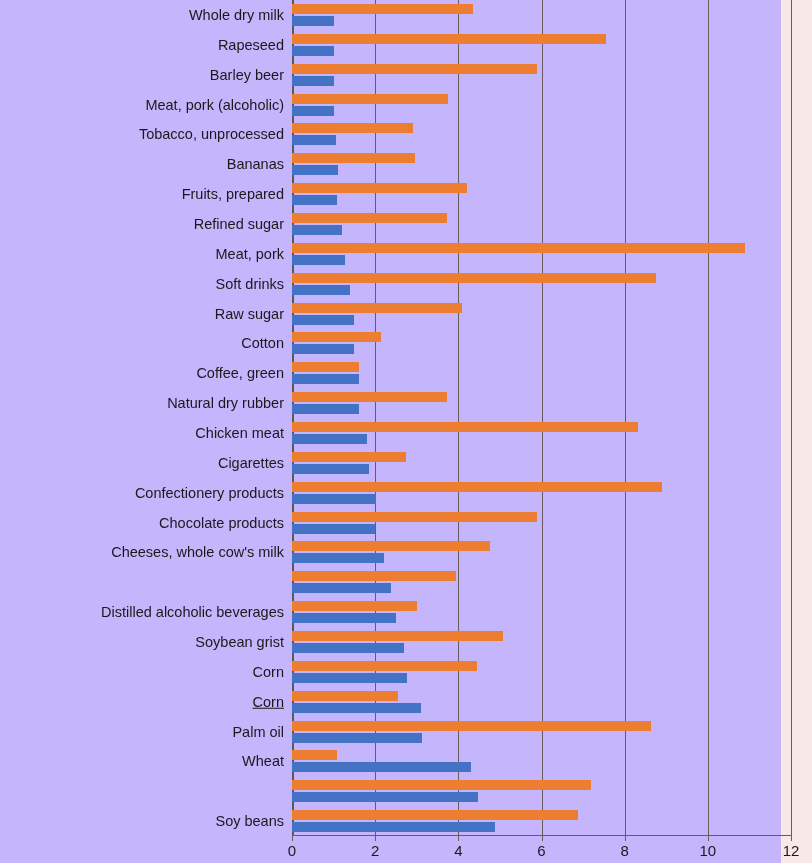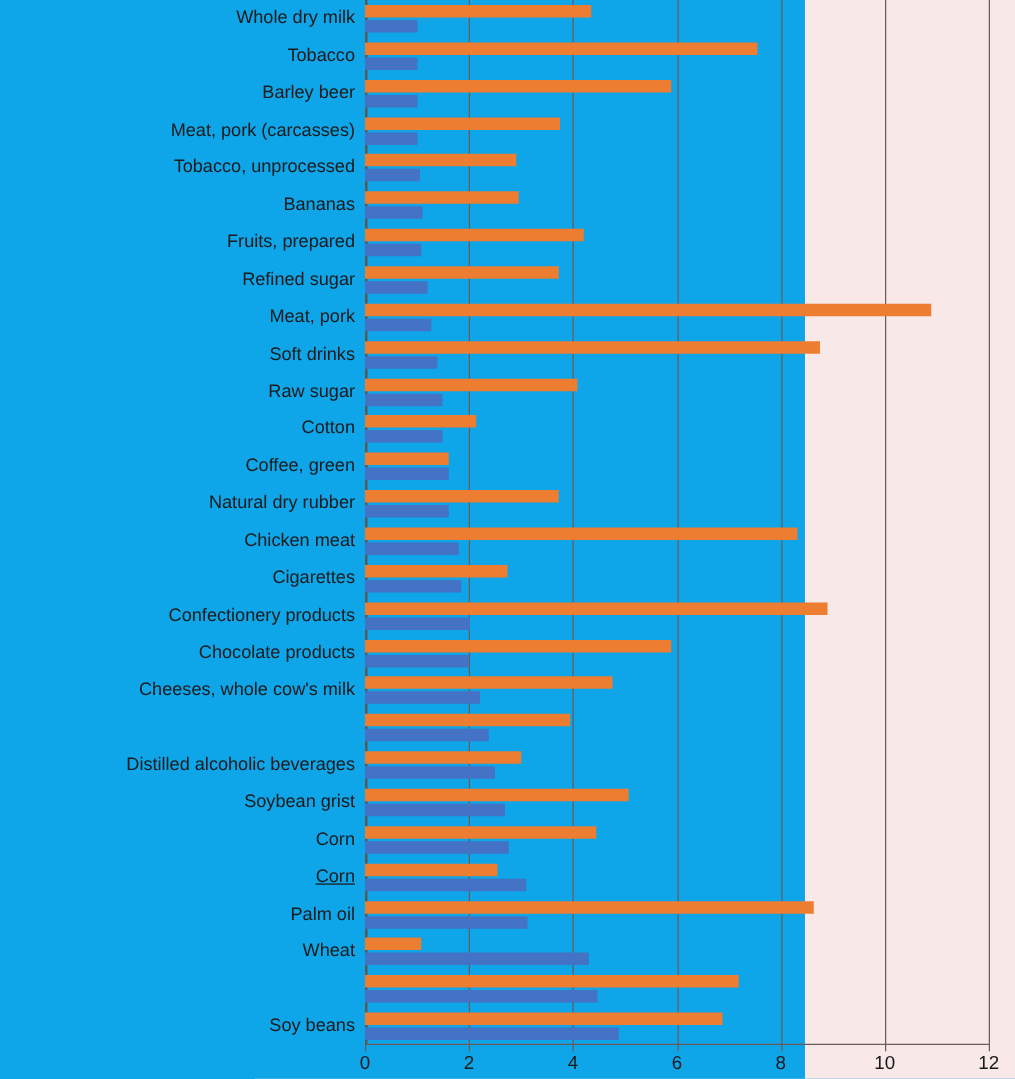--- a/index.html
+++ b/index.html
@@ -4,22 +4,22 @@
 <style>
   html,body{margin:0;padding:0;}
   body{
     width:812px;height:863px;
     background:#f9e8e8;
     font-family:"Liberation Sans", sans-serif;
     overflow:hidden;
   }
   #chart-root{
     position:relative;
-    width:644px;height:863px;
-    background:#0ea5e9;
+    width:781px;height:863px;
+    background:#c4b5fd;
   }
   
   #label-col{
     position:absolute;
     left:0; top:0;
     width:288px;
     height:836px;
   }
   .cat-label{
     position:absolute;
@@ -87,23 +87,23 @@
     line-height:1;
   }
 </style>
 </head>
 <body>
 
 <div id="chart-root">
 
   <div id="label-col">
       <div class="cat-label" style="top: 14.9286px;">Whole dry milk</div>
-      <div class="cat-label" style="top: 44.7857px;">Tobacco</div>
+      <div class="cat-label" style="top: 44.7857px;">Rapeseed</div>
       <div class="cat-label" style="top: 74.6429px;">Barley beer</div>
-      <div class="cat-label" style="top: 104.5px;">Meat, pork (carcasses)</div>
+      <div class="cat-label" style="top: 104.5px;">Meat, pork (alcoholic)</div>
       <div class="cat-label" style="top: 134.357px;">Tobacco, unprocessed</div>
       <div class="cat-label" style="top: 164.214px;">Bananas</div>
       <div class="cat-label" style="top: 194.071px;">Fruits, prepared</div>
       <div class="cat-label" style="top: 223.929px;">Refined sugar</div>
       <div class="cat-label" style="top: 253.786px;">Meat, pork</div>
       <div class="cat-label" style="top: 283.643px;">Soft drinks</div>
       <div class="cat-label" style="top: 313.5px;">Raw sugar</div>
       <div class="cat-label" style="top: 343.357px;">Cotton</div>
       <div class="cat-label" style="top: 373.214px;">Coffee, green</div>
       <div class="cat-label" style="top: 403.071px; margin-left: 20px;">Natural dry rubber</div>

